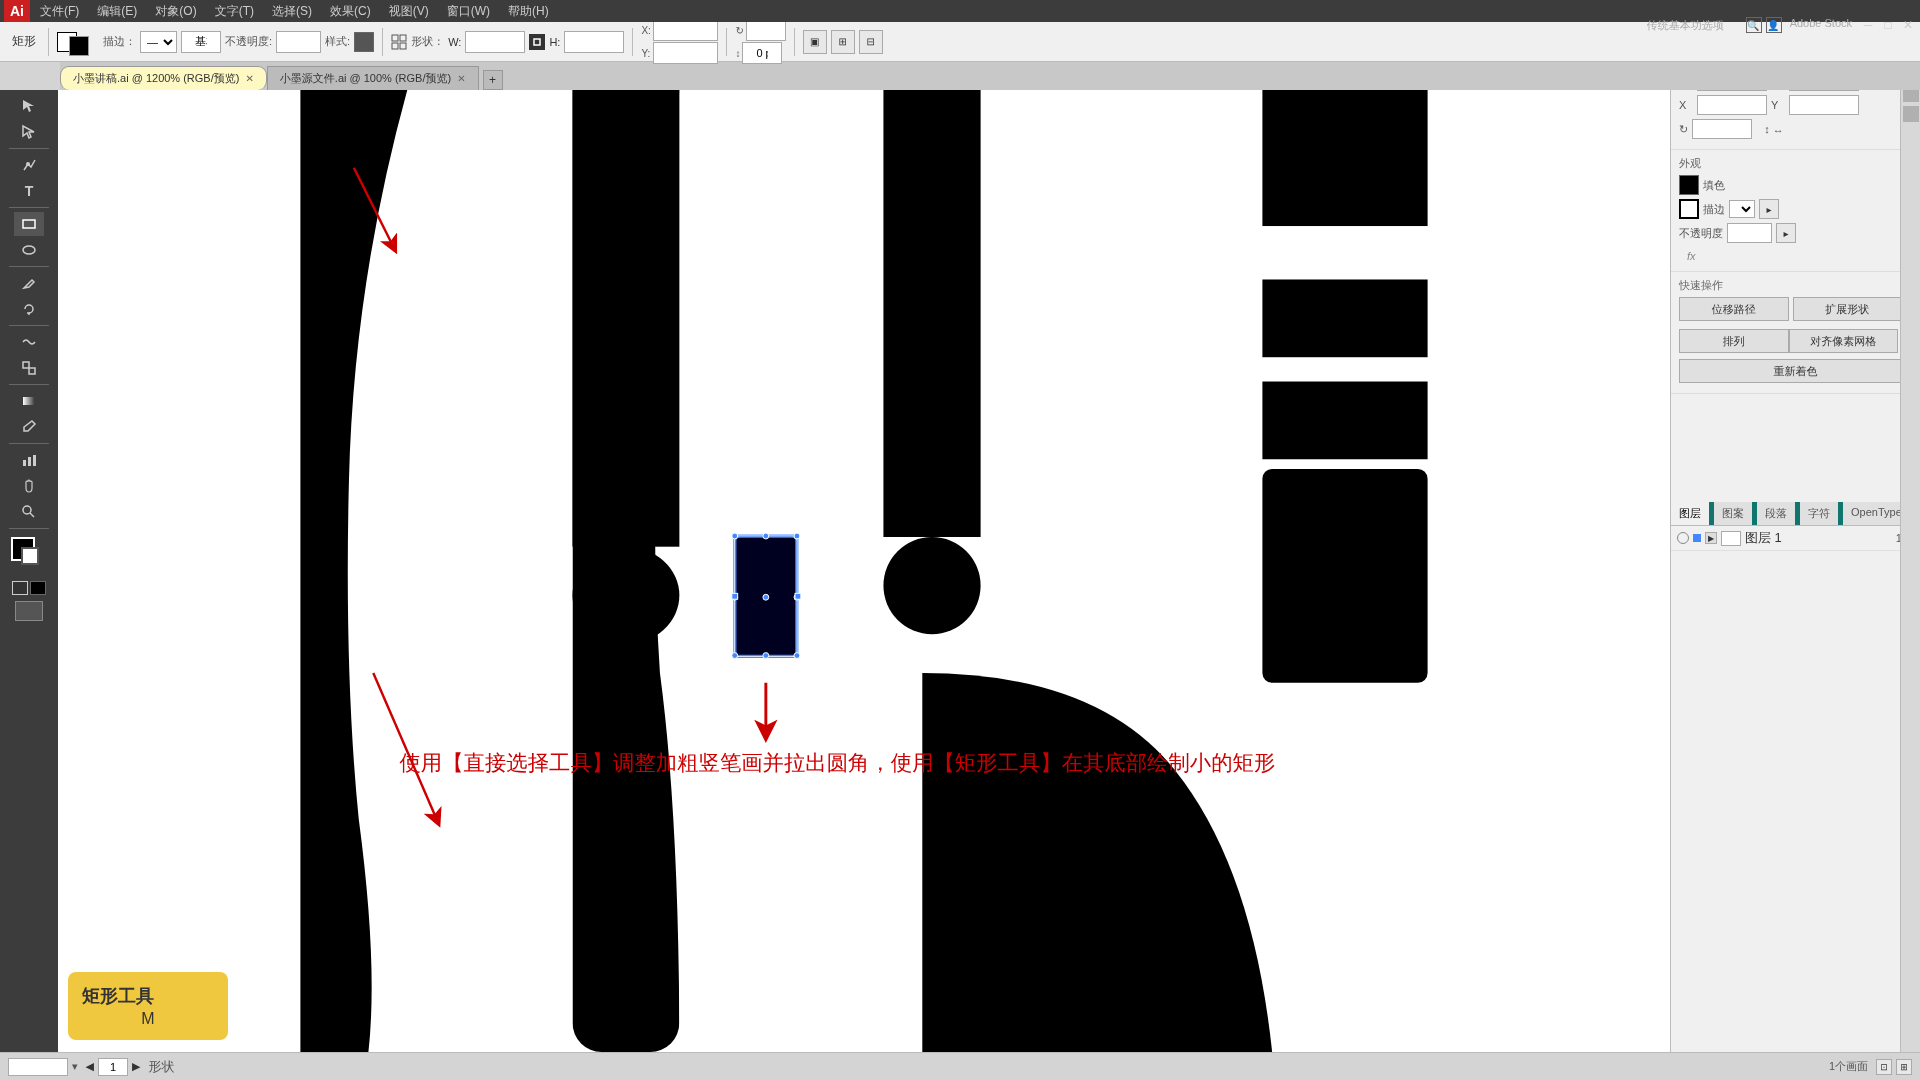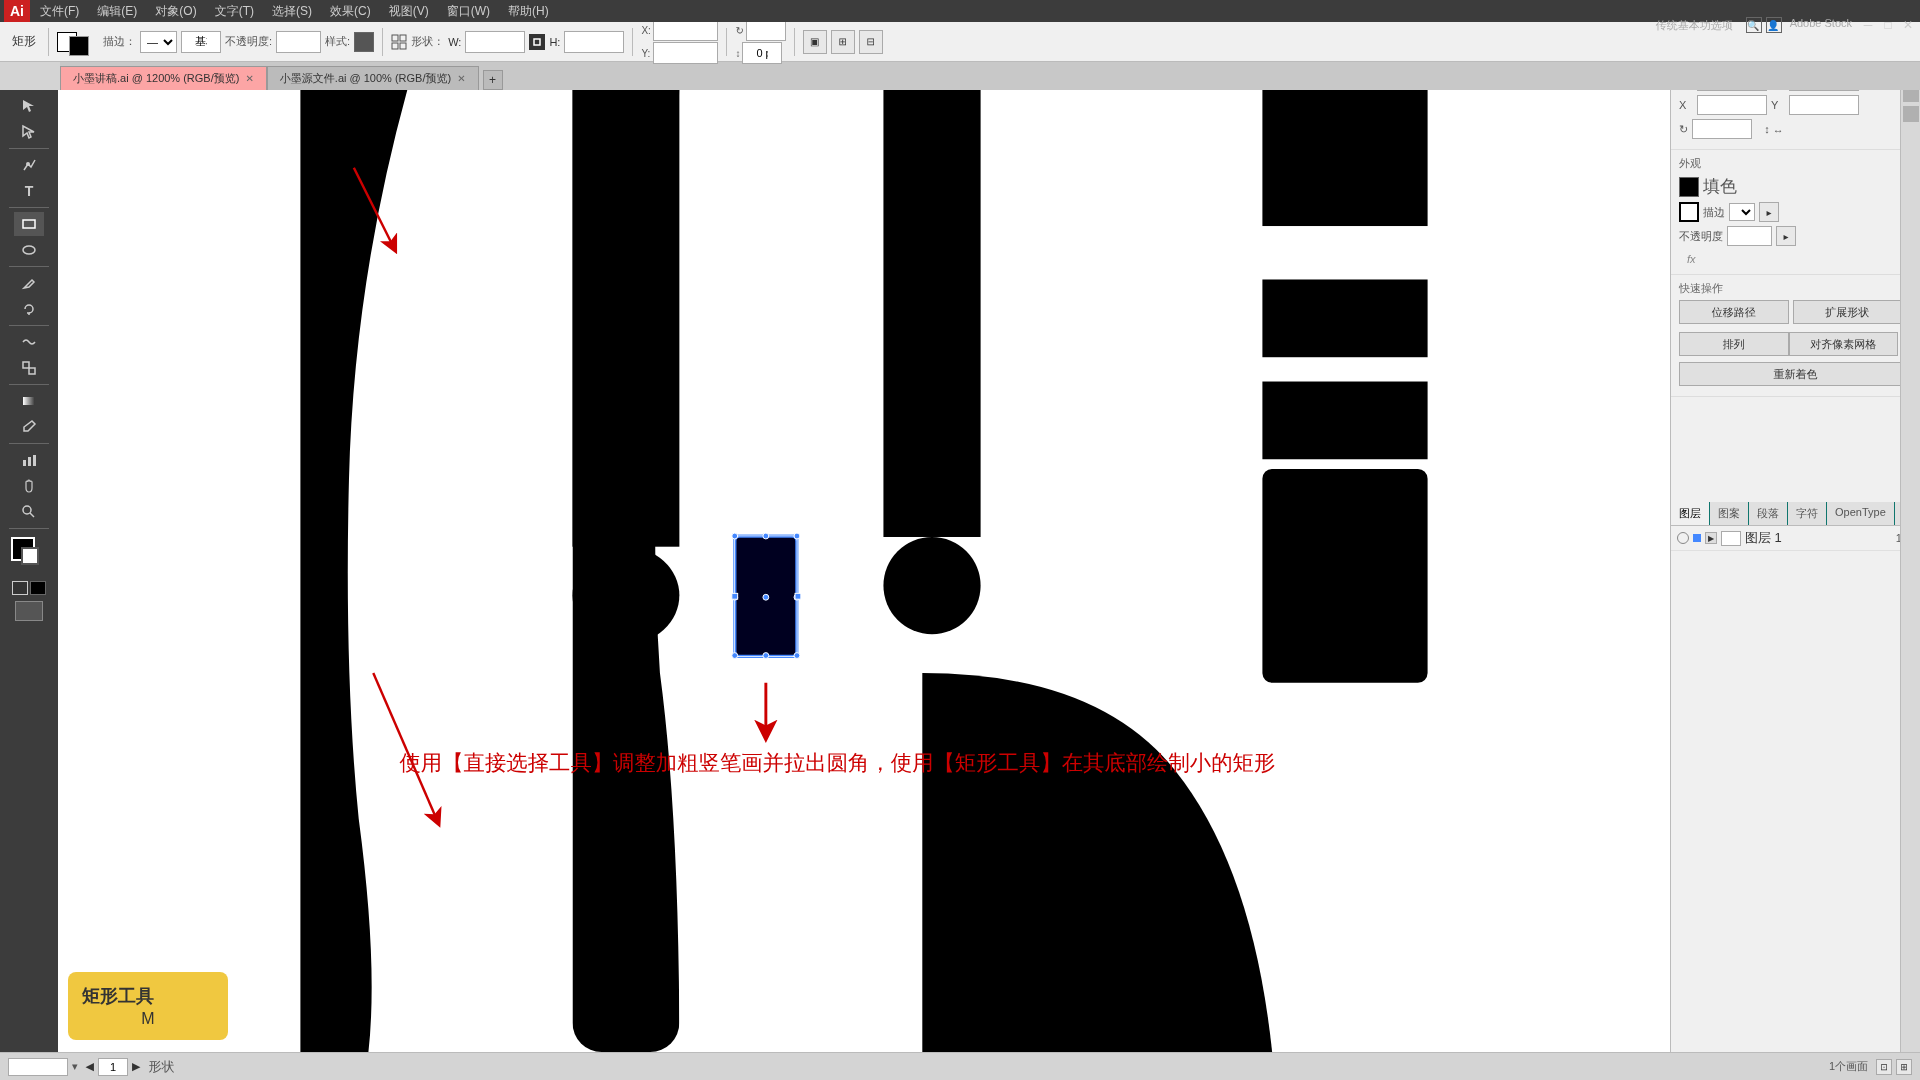--- a/index.html
+++ b/index.html
@@ -45,21 +45,21 @@
       position: absolute; top: 62px; left: 60px; right: 0; height: 28px;
       background: #c8c8c8; display: flex; align-items: flex-end;
       z-index: 98;
     }
     .tab {
       height: 24px; padding: 0 12px; background: #bbb;
       border: 1px solid #999; border-bottom: none;
       display: flex; align-items: center; gap: 6px;
       font-size: 11px; cursor: pointer; white-space: nowrap;
     }
-    .tab.active { background: #fca5a5; }
+    .tab.active { background: #fef9c3; border-radius: 9px; }
     .tab-close { color: #666; cursor: pointer; font-size: 10px; }
 
     
     .left-toolbar {
       position: absolute; top: 90px; left: 0; width: 58px; bottom: 28px;
       background: #3c3c3c; display: flex; flex-direction: column;
       align-items: center; padding: 4px 0; gap: 2px;
       z-index: 97;
     }
     .tool-btn {
@@ -84,21 +84,21 @@
     .right-panel {
       position: absolute; top: 22px; right: 0; width: 250px; bottom: 0;
       background: #f0f0f0; border-left: 1px solid #bbb;
       z-index: 97;
     }
     .right-panel-tabs {
       display: flex; border-bottom: 1px solid #bbb; background: #e0e0e0;
     }
     .r-tab {
       padding: 4px 8px; font-size: 11px; cursor: pointer;
-      border-right: 1px solid #0f766e; color: #555;
+      border-right: 5px solid #0f766e; color: #555;
     }
     .r-tab.active { background: #f0f0f0; color: #000; }
 
     .panel-section {
       padding: 6px 8px; border-bottom: 1px solid #ddd;
     }
     .panel-section-title {
       font-size: 11px; color: #666; margin-bottom: 4px;
     }
     .panel-row {
@@ -157,21 +157,21 @@
   <div class="menu-item">文件(F)</div>
   <div class="menu-item">编辑(E)</div>
   <div class="menu-item">对象(O)</div>
   <div class="menu-item">文字(T)</div>
   <div class="menu-item">选择(S)</div>
   <div class="menu-item">效果(C)</div>
   <div class="menu-item">视图(V)</div>
   <div class="menu-item">窗口(W)</div>
   <div class="menu-item">帮助(H)</div>
 
-  <div style="margin-left:auto; display:flex; align-items:center; gap:13px;margin-top:28px;">
+  <div style="margin-left:auto; display:flex; align-items:center; gap:22px;margin-top:28px;">
     <span style="color:#aaa; font-size:11px;">传统基本功选项</span>
     <div style="display:flex; gap:4px;">
       <div style="width:16px;height:16px;border:1px solid #666;display:flex;align-items:center;justify-content:center;cursor:pointer;color:#ccc;font-size:10px;">🔍</div>
       <div style="width:16px;height:16px;border:1px solid #666;display:flex;align-items:center;justify-content:center;cursor:pointer;color:#ccc;font-size:10px;">👤</div>
       <div style="color:#aaa;font-size:11px;padding:0 4px;">Adobe Stock</div>
       <div style="width:16px;height:16px;display:flex;align-items:center;justify-content:center;cursor:pointer;color:#ccc;font-size:12px;">─</div>
       <div style="width:16px;height:16px;display:flex;align-items:center;justify-content:center;cursor:pointer;color:#ccc;font-size:12px;">□</div>
       <div style="width:16px;height:16px;display:flex;align-items:center;justify-content:center;cursor:pointer;color:#ccc;font-size:12px;">✕</div>
     </div>
   </div>
@@ -480,21 +480,21 @@
       <input class="panel-input" style="width: 60px;">
       <span style="font-size:11px;color:#555;margin-left:8px;">↕ ↔</span>
     </div>
   </div>
 
   <div class="panel-section">
     <div class="panel-section-title">外观</div>
 
     <div class="panel-row">
       <div class="panel-swatch"></div>
-      <span style="font-size:17px;color:#555;font-family:Liberation Serif, serif;">填色</span>
+      <span style="font-size:11px;color:#555;font-family:Liberation Serif, serif;">填色</span>
     </div>
 
     <div class="panel-row">
       <div style="width:20px;height:20px;background:#fff;border:2px solid #000;"></div>
       <span style="font-size:11px;color:#555;">描边</span>
       <select class="tool-select" style="height:18px;font-size:10px;">
         <option></option>
       </select>
       <div class="panel-icon-btn">▸</div>
     </div>

